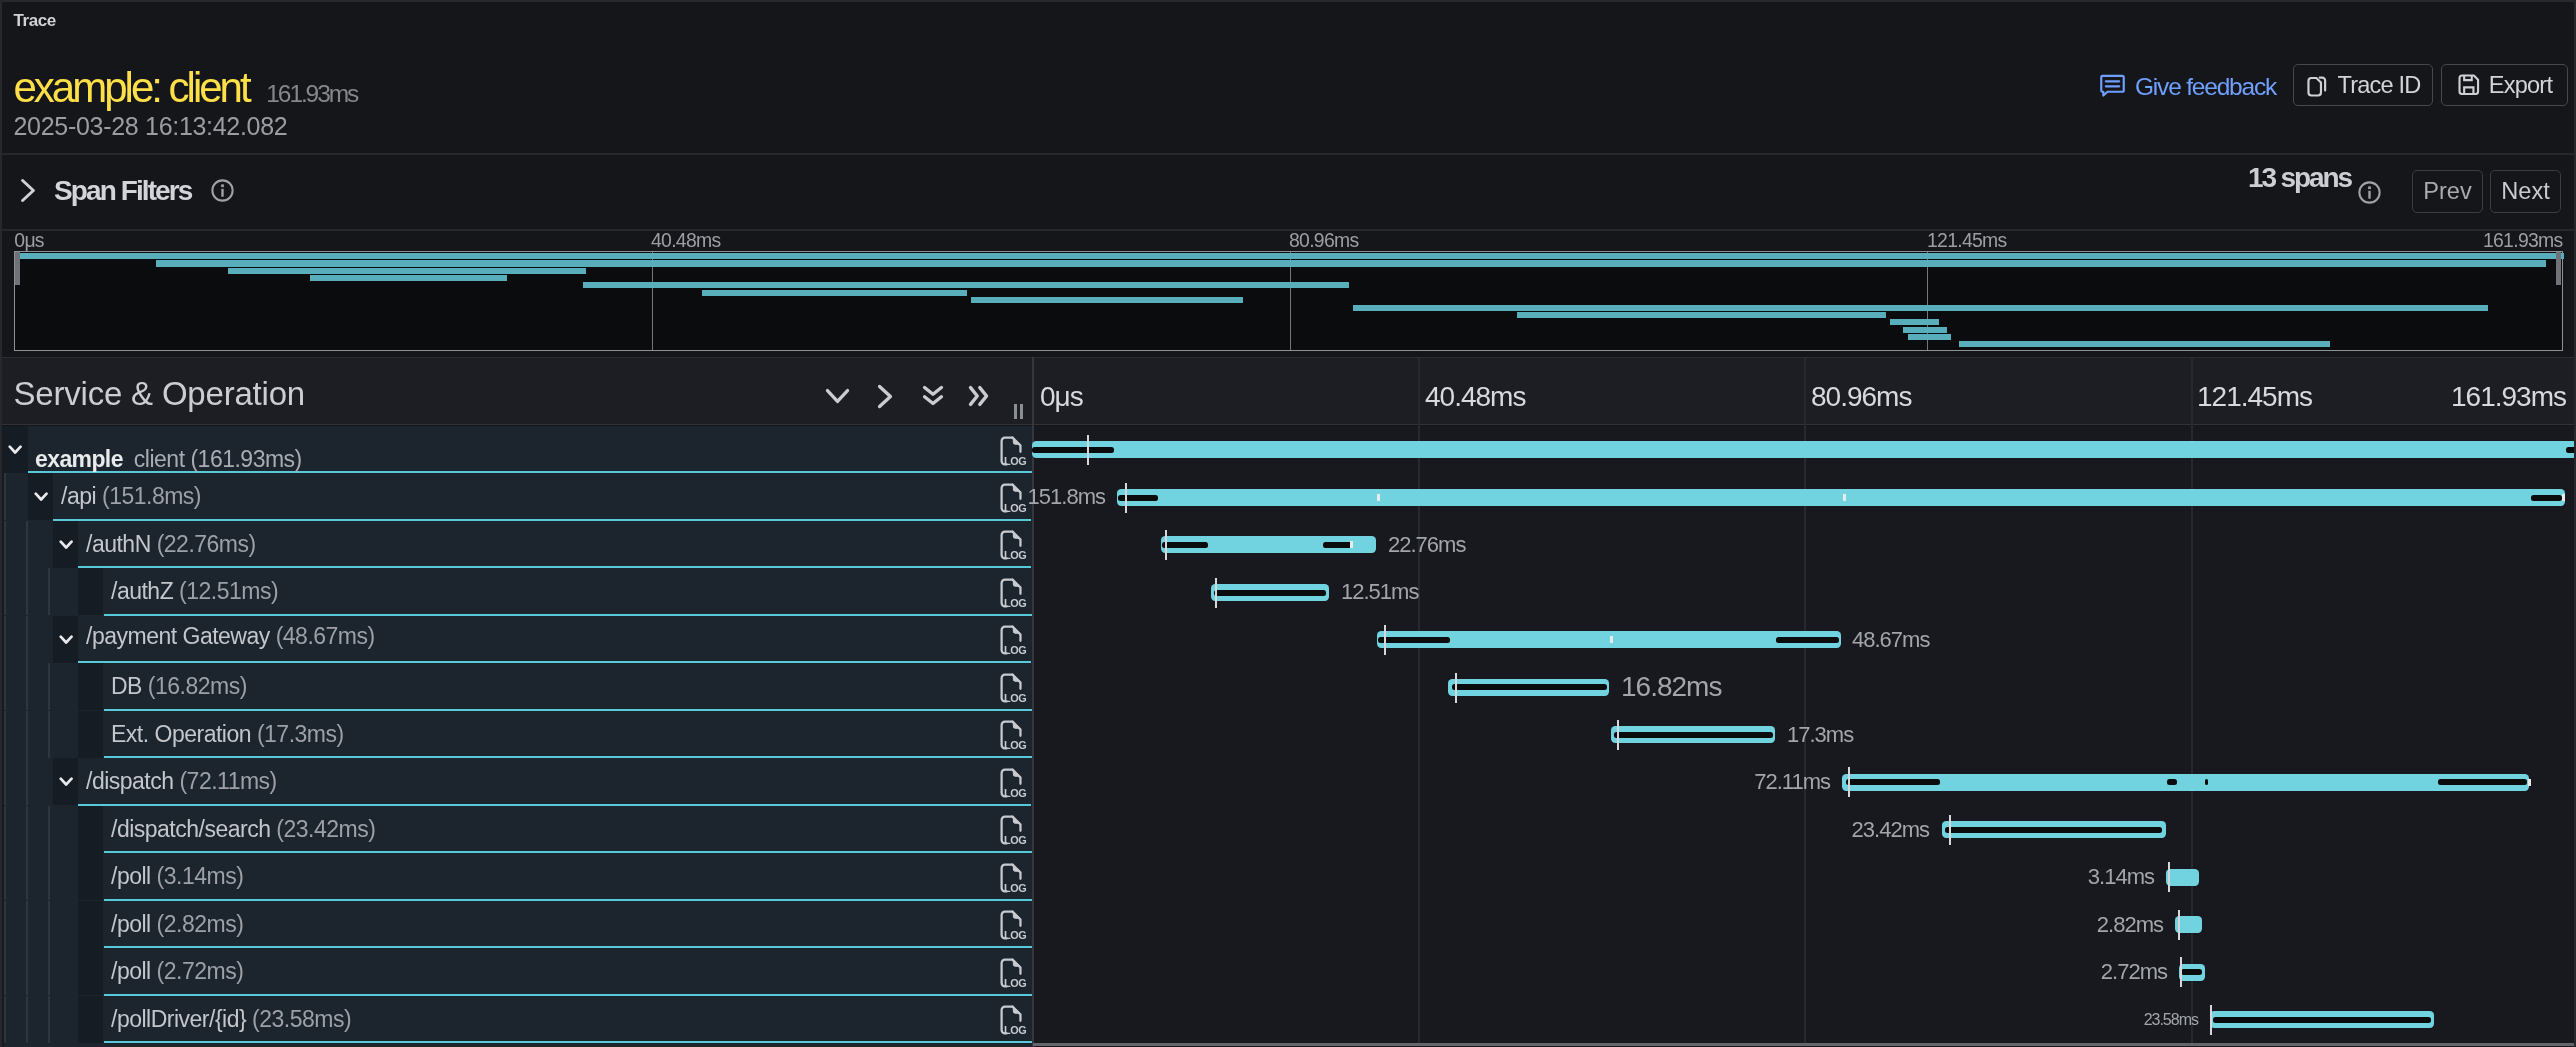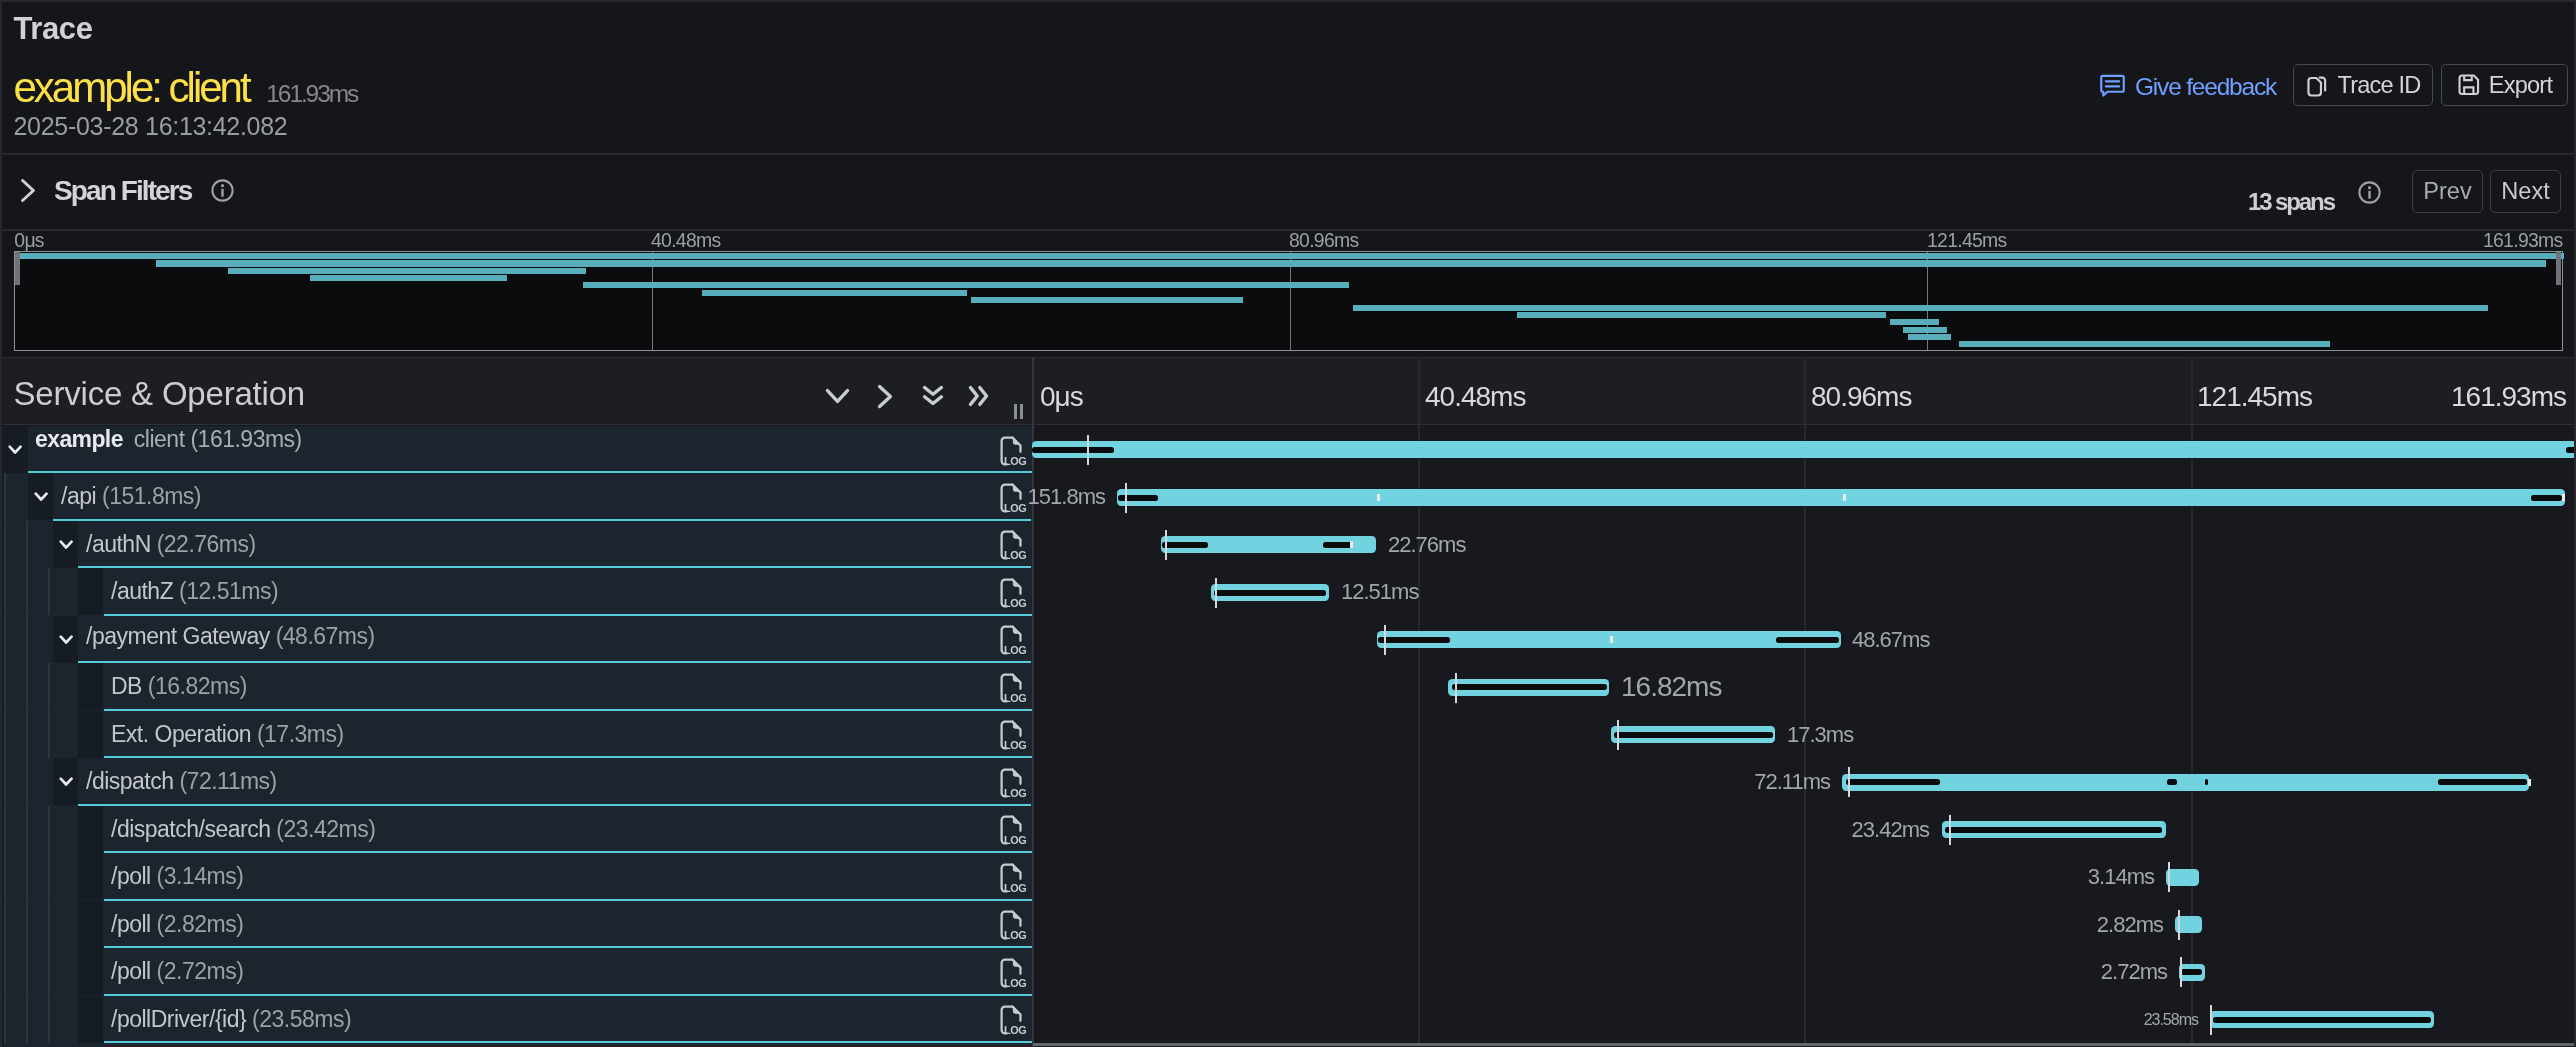--- a/index.html
+++ b/index.html
@@ -1,19 +1,19 @@
 <!DOCTYPE html>
 <html style="font-size:13.5px"><head><meta charset="utf-8"><style>
 * { margin:0; padding:0; box-sizing:border-box; }
 html,body { width:2576px; height:1048px; background:#15161a; overflow:hidden; }
 body { font-family:"Liberation Sans", sans-serif; position:relative; }
 .abs { position:absolute; }
 </style></head><body>
 <div class="abs" style="left:0;top:0;width:2576px;height:1.7px;background:#27292e"></div>
-<div class="abs" style="left:13.5px;top:11px;font-size:31px;font-weight:700;color:#d0d2d7;letter-spacing:-0.4px">Trace</div>
+<div class="abs" style="left:13.5px;top:11px;font-size:17px;font-weight:700;color:#d0d2d7;letter-spacing:-0.4px">Trace</div>
 <div class="abs" style="left:13.5px;top:64px;display:flex;align-items:baseline">
     <span style="font-size:42px;color:#fde047;letter-spacing:-3px">example: client</span>
     <span style="font-size:24.5px;color:#85878c;margin-left:17.7px;letter-spacing:-2.1px">161.93ms</span>
   </div>
 <div class="abs" style="left:13.5px;top:112px;font-size:25px;color:#9a9da2;letter-spacing:-0.3px">2025-03-28 16:13:42.082</div>
 <svg class="abs" style="left:2099px;top:73px" width="27" height="25" viewBox="0 0 32 30">
 <path d="M4 3.5 h24 a1.5 1.5 0 0 1 1.5 1.5 v16 a1.5 1.5 0 0 1 -1.5 1.5 h-18 l-5 4.5 v-4.5 h-1 a1.5 1.5 0 0 1 -1.5 -1.5 v-16 a1.5 1.5 0 0 1 1.5 -1.5 z" fill="none" stroke="#6f9fff" stroke-width="2.6" stroke-linejoin="round"></path>
 <line x1="8" y1="10" x2="24" y2="10" stroke="#6f9fff" stroke-width="2.6" stroke-linecap="round"></line>
 <line x1="8" y1="16" x2="24" y2="16" stroke="#6f9fff" stroke-width="2.6" stroke-linecap="round"></line>
   </svg>
@@ -36,21 +36,21 @@
 <div class="abs" style="left:0;top:153px;width:2576px;height:1.7px;background:#26282d"></div>
 <svg style="position:absolute;left:20px;top:178px" width="16" height="25" viewBox="0 0 19 30">
     <polyline points="3,3 16,15.0 3,27" fill="none" stroke="#cfd1d6" stroke-width="3.6" stroke-linecap="round" stroke-linejoin="round"></polyline>
   </svg>
 <div class="abs" style="left:54px;top:175px;font-size:28px;font-weight:700;color:#d2d4d9;letter-spacing:-1.9px">Span Filters</div>
 <svg style="position:absolute;left:211px;top:179px" width="23" height="23" viewBox="0 0 27 27">
 <circle cx="13.5" cy="13.5" r="11.9" fill="none" stroke="#9ea1a6" stroke-width="2.4"></circle>
 <rect x="12.1" y="11.5" width="2.8" height="9.3" fill="#9ea1a6"></rect>
 <rect x="11.9" y="6.3" width="3.2" height="3.2" fill="#9ea1a6"></rect>
   </svg>
-<div class="abs" style="left:2248px;top:188px;font-size:24px;font-weight:700;color:#ccced3;letter-spacing:-2.1px">13 spans</div>
+<div class="abs" style="left:2248px;top:162px;font-size:28px;font-weight:700;color:#ccced3;letter-spacing:-2.1px">13 spans</div>
 <svg style="position:absolute;left:2358px;top:181px" width="23" height="23" viewBox="0 0 27 27">
 <circle cx="13.5" cy="13.5" r="11.9" fill="none" stroke="#9ea1a6" stroke-width="2.4"></circle>
 <rect x="12.1" y="11.5" width="2.8" height="9.3" fill="#9ea1a6"></rect>
 <rect x="11.9" y="6.3" width="3.2" height="3.2" fill="#9ea1a6"></rect>
   </svg>
 <div class="abs" style="left:2412px;top:170px;width:71px;height:43px;border:1.7px solid #3a3d42;border-radius:5px;display:flex;align-items:center;justify-content:center;font-size:23.6px;color:#a7aaaf">Prev</div>
 <div class="abs" style="left:2490px;top:170px;width:71px;height:43px;border:1.7px solid #3a3d42;border-radius:5px;display:flex;align-items:center;justify-content:center;font-size:23.6px;color:#c8cad0">Next</div>
 <div class="abs" style="left:0;top:229px;width:2576px;height:1.7px;background:#26282d"></div>
 <div class="abs" style="left:14.3px;top:229px;font-size:19.4px;color:#9b9fa4;letter-spacing:-0.7px">0μs</div>
 <div class="abs" style="left:651px;top:229px;font-size:19.4px;color:#9b9fa4;letter-spacing:-0.7px">40.48ms</div>
@@ -105,21 +105,21 @@
 <div class="abs" style="left:1033px;top:426px;width:1543px;height:622px;background:#17191e"></div>
 <div class="abs" style="left:1418px;top:358px;width:1.7px;height:687px;background:#26292e"></div>
 <div class="abs" style="left:1804px;top:358px;width:1.7px;height:687px;background:#26292e"></div>
 <div class="abs" style="left:2191px;top:358px;width:1.7px;height:687px;background:#26292e"></div>
 <div class="abs" style="left:1032px;top:357px;width:1.7px;height:691px;background:#34373c"></div>
 <div class="abs" style="left:2.5px;top:426px;width:25px;height:47px;background:#161c23"></div>
 <div class="abs" style="left:28px;top:471px;width:1004px;height:2.1px;background:#58c9d9"></div>
 <svg class="abs" style="left:8.4px;top:445px" width="14.3" height="10" viewBox="0 0 17 12">
     <polyline points="2,2 8.5,9 15,2" fill="none" stroke="#e9eaed" stroke-width="3.2" stroke-linecap="round" stroke-linejoin="round"></polyline>
   </svg>
-<div class="abs" style="left:35px;top:426px;height:47px;display:flex;align-items:flex-start;font-size:23px;letter-spacing:-0.5px;white-space:pre"><span style="font-weight:700;color:#e8eaec;letter-spacing:-0.6px">example</span><span style="color:#a9adb3;margin-left:11px">client (161.93ms)</span></div>
+<div class="abs" style="left:35px;top:426px;height:47px;display:flex;align-items:flex-end;font-size:23px;letter-spacing:-0.5px;white-space:pre"><span style="font-weight:700;color:#e8eaec;letter-spacing:-0.6px">example</span><span style="color:#a9adb3;margin-left:11px">client (161.93ms)</span></div>
 <svg style="position:absolute;left:997px;top:435px" width="31" height="32" viewBox="0 0 37 38">
 <path d="M18.5 3 H9.5 a4 4 0 0 0 -4 4 V31 a4 4 0 0 0 4 4 h2" fill="none" stroke="#c7cacf" stroke-width="2.7" stroke-linecap="round"></path>
 <path d="M18.5 3 L28 12.5 V20" fill="none" stroke="#c7cacf" stroke-width="2.7" stroke-linecap="round"></path>
 <path d="M19.5 3.5 v5.2 a2.2 2.2 0 0 0 2.2 2.2 h5.2 Z" fill="#c7cacf" stroke="#c7cacf" stroke-width="1.2" stroke-linejoin="round"></path>
 <text x="8.5" y="35.5" font-family="Liberation Sans, sans-serif" font-size="13" font-weight="700" letter-spacing="-0.6" fill="#c7cacf">LOG</text>
 </svg>
 <div class="abs" style="left:1032px;top:441px;width:1545px;height:17px;background:#72d3e0;border-radius:4.2px"></div>
 <div class="abs" style="left:1032px;top:447px;width:82px;height:5.5px;background:#0b0c0e;border-radius:2.5px"></div>
 <div class="abs" style="left:2566px;top:447px;width:11.8px;height:5.5px;background:#0b0c0e;border-radius:2.5px"></div>
 <div class="abs" style="left:1087px;top:435px;width:2.1px;height:29.5px;background:#d5d7da"></div>

